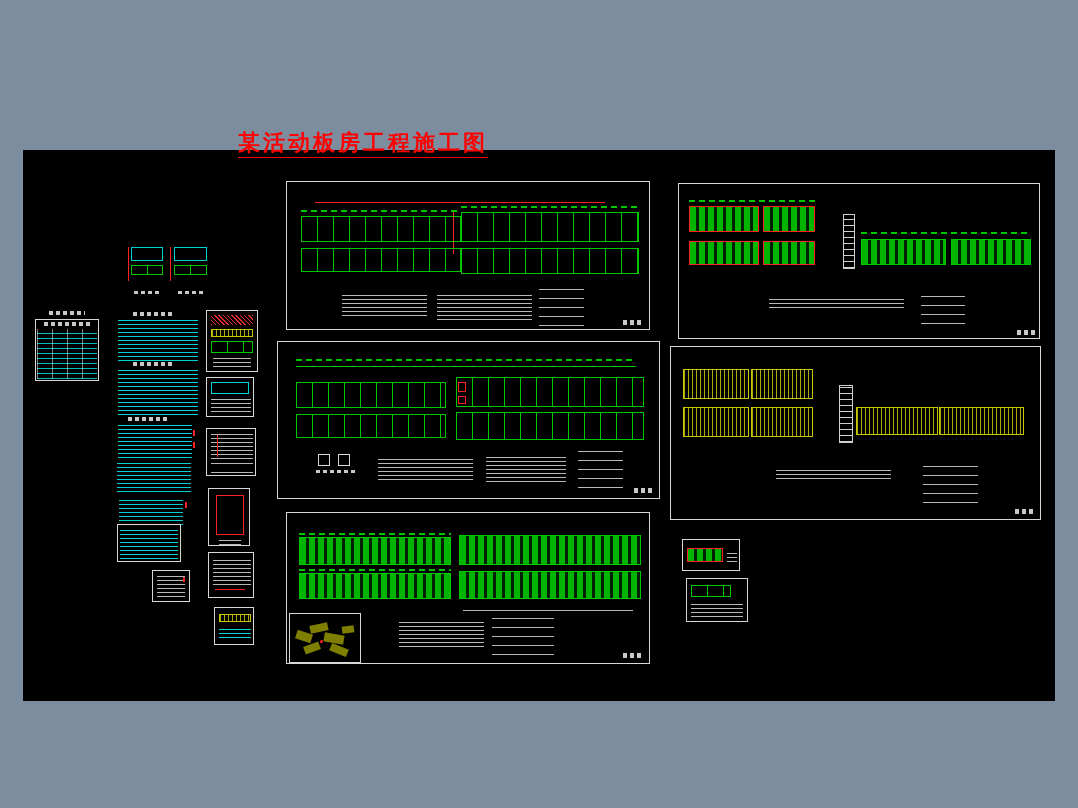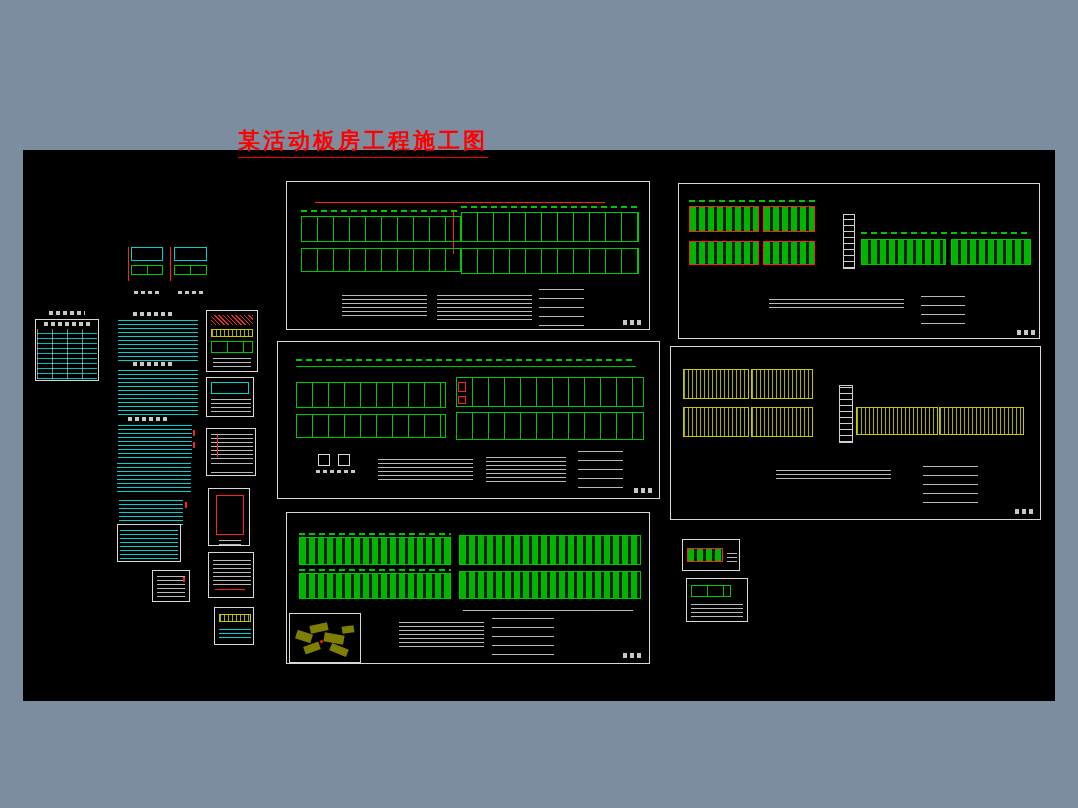--- a/index.html
+++ b/index.html
@@ -2,21 +2,21 @@
 <html style="--page-bg: #7c8da0; --canvas-bg: #000000; --title-red: #ff0000; --line-green: #00c800; --fill-green: #00b400; --dim-red: #ff2020; --hatch-yellow: #c8c800; --table-cyan: #00d2d2; --text-white: #c8c8c8;"><head>
 <meta charset="utf-8">
 <style>
   html,body{margin:0;padding:0;background:#555;}
   .screen{position:relative;width:1078px;height:808px;overflow:hidden;
           background:var(--page-bg,#7c8da0);
           font-family:"Liberation Sans", sans-serif;}
   .canvas{position:absolute;left:23px;top:150px;width:1032px;height:551px;
           background:var(--canvas-bg,#000);}
   .doc-title{position:absolute;left:238px;top:130px;color:var(--title-red,#f00);
-             font-family:Liberation Mono, monospace;font-weight:700;
+             font-family:Liberation Sans, sans-serif;font-weight:700;
              font-size:22px;letter-spacing:3px;line-height:26px;
              border-bottom:1px solid var(--title-red,#f00);padding-bottom:1px;}
   .p{position:absolute;box-sizing:border-box;}
   .panel{border:1px solid #d8d8d8;}
   .box-w{border:1px solid #d8d8d8;}
   .box-r{border:1px solid var(--dim-red,#ff2020);}
   .box-c{border:1px solid var(--table-cyan,#00d2d2);}
   .gcells{border:1px solid var(--line-green,#00c800);
           background:repeating-linear-gradient(90deg,transparent 0 15px,var(--line-green,#00c800) 15px 16px);}
   .gstrip-r{border:1px solid var(--dim-red,#ff2020);

